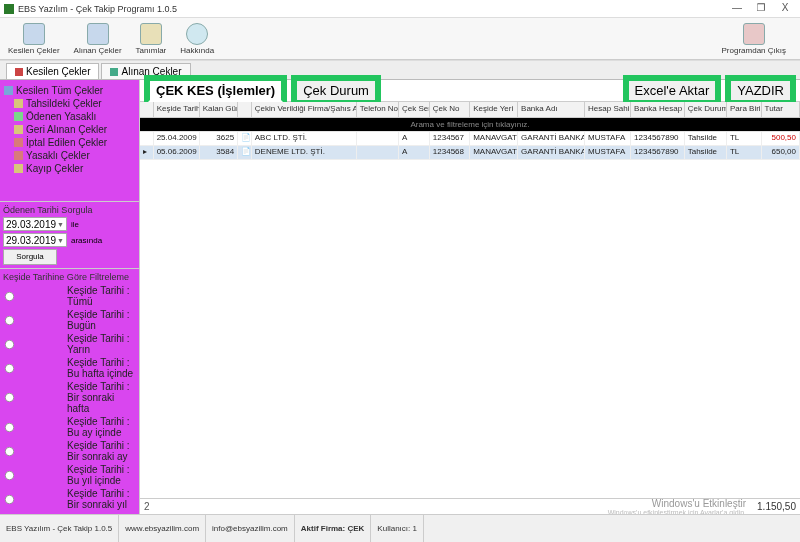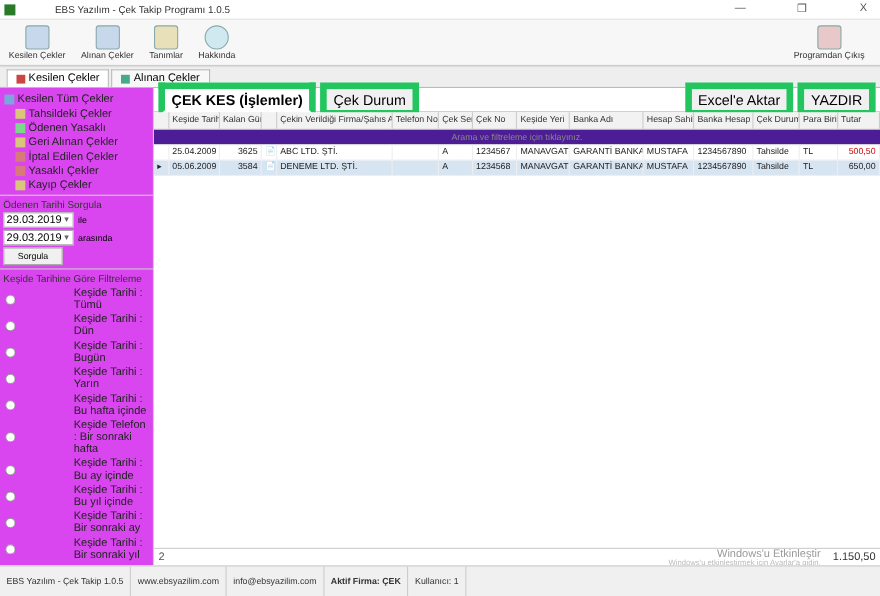--- a/index.html
+++ b/index.html
@@ -1,19 +1,19 @@
 <!DOCTYPE html>
 <html><head>
 <meta charset="utf-8">
 <style>
 * { box-sizing: border-box; margin: 0; padding: 0; font-family: "Segoe UI", Tahoma, sans-serif; font-size: 10px; }
 body { background: #f0f0f0; width: 800px; height: 542px; overflow: hidden; display: flex; flex-direction: column; }
 
 
-.titlebar { height: 18px; background: #fff; display: flex; align-items: center; padding: 0 4px; border-bottom: 1px solid #ddd; gap: 32px; }
+.titlebar { height: 18px; background: #fff; display: flex; align-items: center; padding: 0 4px; border-bottom: 1px solid #ddd; }
 .titlebar .app-icon { width: 10px; height: 10px; background: #2a7a2a; margin-right: 4px; }
 .titlebar .title-text { flex: 1; font-size: 9px; color: #333; }
 .titlebar .win-btn { width: 22px; height: 14px; margin-left: 2px; text-align: center; font-size: 10px; color: #555; cursor: default; }
 
 
 .toolbar { height: 42px; background: #f7f7f7; border-bottom: 1px solid #ccc; display: flex; align-items: center; padding: 2px 4px; }
 .toolbar .tool-btn { display: flex; flex-direction: column; align-items: center; margin-right: 6px; padding: 2px 4px; cursor: pointer; }
 .toolbar .tool-btn .ti { width: 22px; height: 22px; background: #c7d8ec; border: 1px solid #8aa; border-radius: 3px; }
 .toolbar .tool-btn .ti.y { background: #e8e0b8; }
 .toolbar .tool-btn .ti.i { background: #d0e8f0; border-radius: 50%; }
@@ -55,21 +55,21 @@
 .mainpanel { flex: 1; display: flex; flex-direction: column; min-width: 0; }
 .mp-top { height: 22px; border-bottom: 1px solid #ccc; display: flex; align-items: center; padding: 0 4px; gap: 4px; }
 .mp-top .tabbtn { border: 6px solid #22c55e; background: #f0f0f0; padding: 2px 6px; font-size: 13px; cursor: pointer; }
 .mp-top .tabbtn.active { font-weight: bold; background: #fff; border-bottom-color: #fff; }
 .mp-top .sp { flex: 1; }
 
 
 .grid-wrap { flex: 1; display: flex; flex-direction: column; min-height: 0; }
 .grid-head { display: flex; background: #f2f2f2; border-bottom: 1px solid #ccc; height: 16px; }
 .grid-head .gh { border-right: 1px solid #ccc; font-size: 8px; padding: 2px 3px; color: #333; white-space: nowrap; overflow: hidden; }
-.grid-filter-hint { height: 14px; text-align: center; font-size: 8px; color: #888; background: #4c1d95; border-bottom: 1px solid #e5e5e5; line-height: 14px; }
+.grid-filter-hint { height: 14px; text-align: center; font-size: 8px; color: #888; background: #000000; border-bottom: 1px solid #e5e5e5; line-height: 14px; }
 .grid-body { flex: 1; background: #fff; }
 .grid-row { display: flex; height: 14px; border-bottom: 1px solid #eee; }
 .grid-row.sel { background: #d7e4f2; }
 .grid-row .gc { border-right: 1px solid #eee; font-size: 8px; padding: 1px 3px; color: #222; white-space: nowrap; overflow: hidden; }
 .grid-row .gc.r { text-align: right; }
 .grid-row .gc.red { color: #c00; }
 .grid-foot { height: 16px; border-top: 1px solid #ccc; display: flex; align-items: center; padding: 0 4px; font-size: 8px; color: #555; }
 .grid-foot .gf-count { width: 20px; }
 .grid-foot .gf-sp { flex: 1; text-align: right; color: #999; }
 .grid-foot .gf-sub { font-size: 7px; color: #bbb; }
@@ -182,49 +182,45 @@
     </div>
 
     <div class="sidepanel radios">
       <div class="sp-title">Keşide Tarihine Göre Filtreleme</div>
       <div class="r">
           <input type="radio" name="df" style="">
           <span>Keşide Tarihi : Tümü</span>
         </div>
       <div class="r">
           <input type="radio" name="df" style="">
-          <span>Keşide Tarihi : Dün</span>
-        </div>
-      <div class="r">
-          <input type="radio" name="df" style="">
           <span>Keşide Tarihi : Bugün</span>
         </div>
       <div class="r">
           <input type="radio" name="df" style="">
           <span>Keşide Tarihi : Yarın</span>
         </div>
       <div class="r">
           <input type="radio" name="df" style="">
           <span>Keşide Tarihi : Bu hafta içinde</span>
         </div>
       <div class="r">
           <input type="radio" name="df" style="">
-          <span>Keşide Telefon : Bir sonraki hafta</span>
+          <span>Keşide Tarihi : Bir sonraki hafta</span>
         </div>
       <div class="r">
           <input type="radio" name="df" style="">
           <span>Keşide Tarihi : Bu ay içinde</span>
         </div>
       <div class="r">
           <input type="radio" name="df" style="">
+          <span>Keşide Tarihi : Bir sonraki ay</span>
+        </div>
+      <div class="r">
+          <input type="radio" name="df" style="">
           <span>Keşide Tarihi : Bu yıl içinde</span>
-        </div>
-      <div class="r">
-          <input type="radio" name="df" style="">
-          <span>Keşide Tarihi : Bir sonraki ay</span>
         </div>
       <div class="r">
           <input type="radio" name="df" style="">
           <span>Keşide Tarihi : Bir sonraki yıl</span>
         </div>
     </div>
   </div>
 
   <div class="mainpanel">
     <div class="mp-top">

